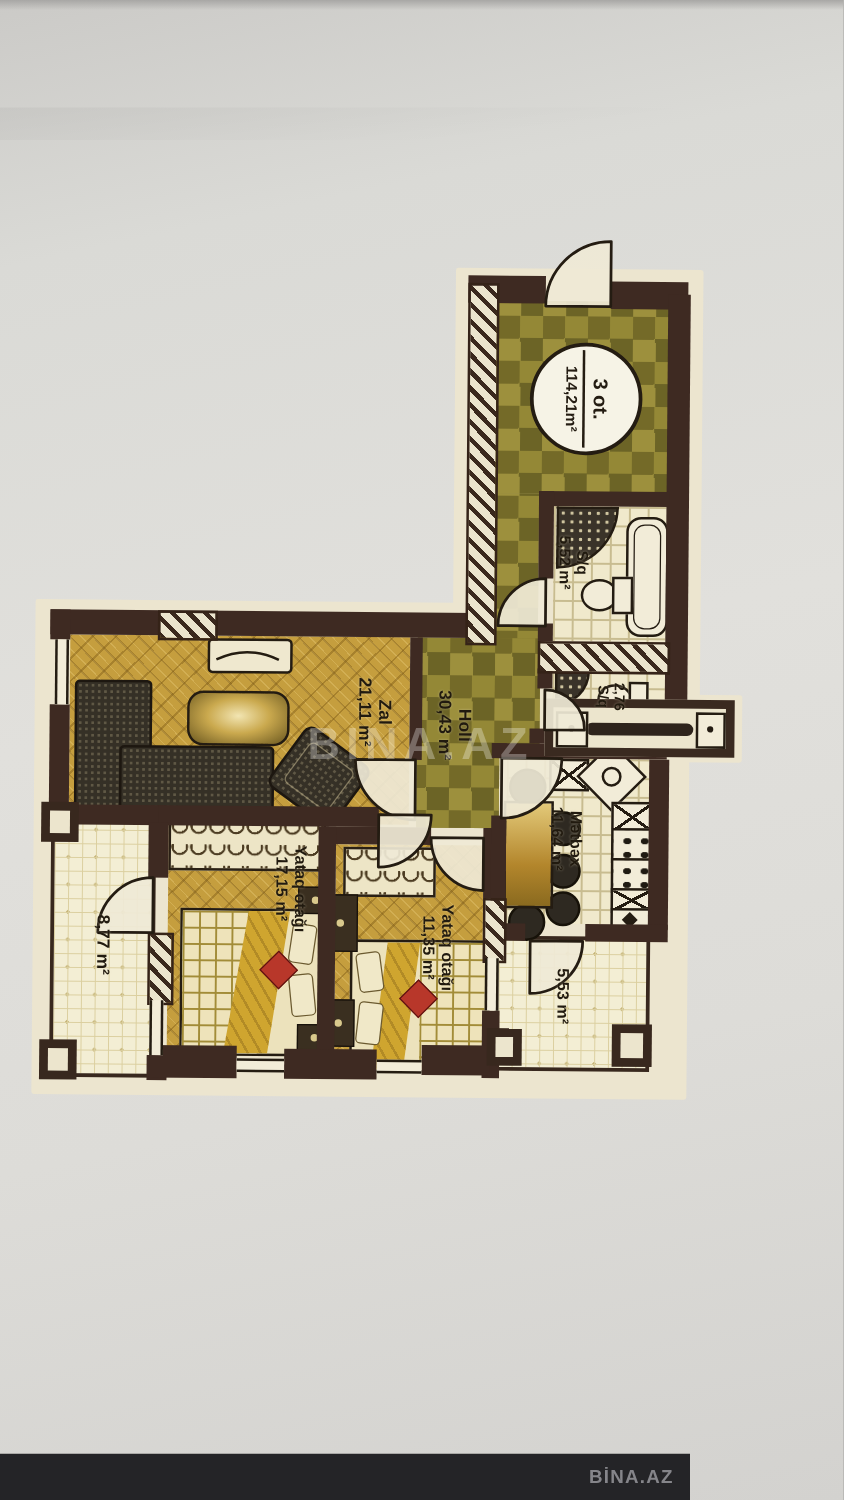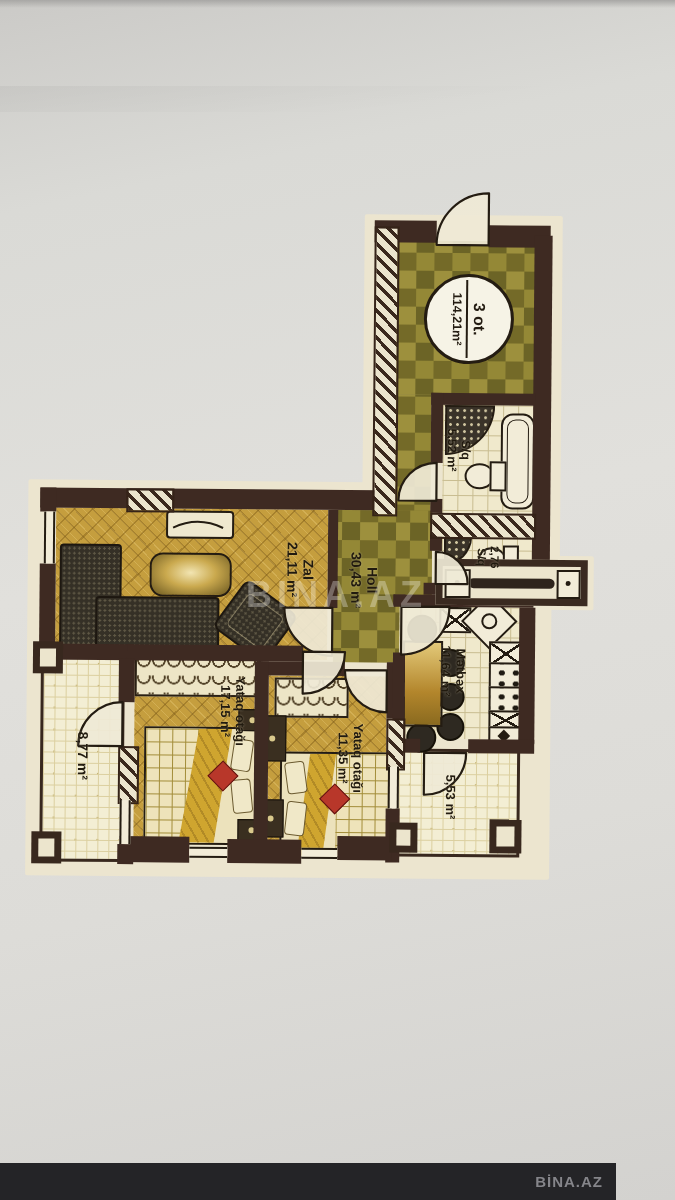--- a/index.html
+++ b/index.html
@@ -64,21 +64,21 @@
       linear-gradient(to top right,transparent calc(50% - 1.2px),#241c12 calc(50% - 1.2px) calc(50% + 1.2px),transparent calc(50% + 1.2px)),
       linear-gradient(to bottom right,transparent calc(50% - 1.2px),#241c12 calc(50% - 1.2px) calc(50% + 1.2px),transparent calc(50% + 1.2px)),#f2ecd8;
     border:2px solid #241c12;}
   .burner{position:absolute;z-index:7;background:#f2ecd8;border:2px solid #241c12;
     background-image:radial-gradient(#1f1a12 3px,transparent 3.4px);background-size:14px 11px;background-position:4px 3px;}
   .chair{position:absolute;z-index:5;background:#2e2921;border:2px solid #171209;border-radius:50%;}
   .doors{position:absolute;left:0;top:0;z-index:25;pointer-events:none;}
   .doors path{fill:#efe9d6;fill-opacity:.92;stroke:#241c12;stroke-width:2.2;stroke-linejoin:round;}
   .watermark{position:absolute;z-index:50;color:rgba(255,255,255,.3);font-weight:bold;
     font-size:36px;letter-spacing:5px;font-family:"Liberation Sans",sans-serif;}
-  .footer{position:absolute;left:0;top:1163px;width:616px;height:37px;background:#242427;z-index:60;
+  .footer{position:absolute;left:0;top:1163px;width:552px;height:37px;background:#242427;z-index:60;
     display:flex;align-items:center;justify-content:flex-end;text-align:right;}
   .footer span{color:#85858a;font-weight:bold;font-size:15px;letter-spacing:1px;padding-right:13px;}
 </style>
 </head>
 <body>
 
 <div class="canvas">
   <div class="paper-edge"></div>
   <div class="crease"></div>
 

